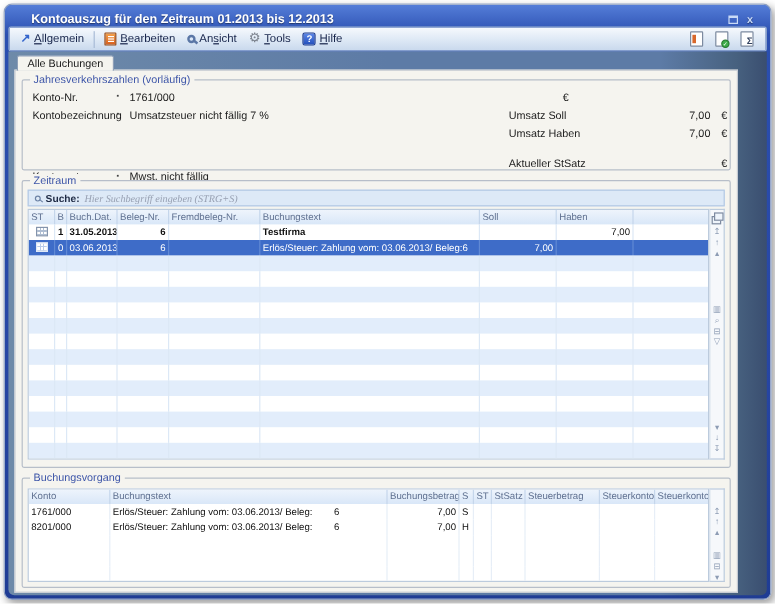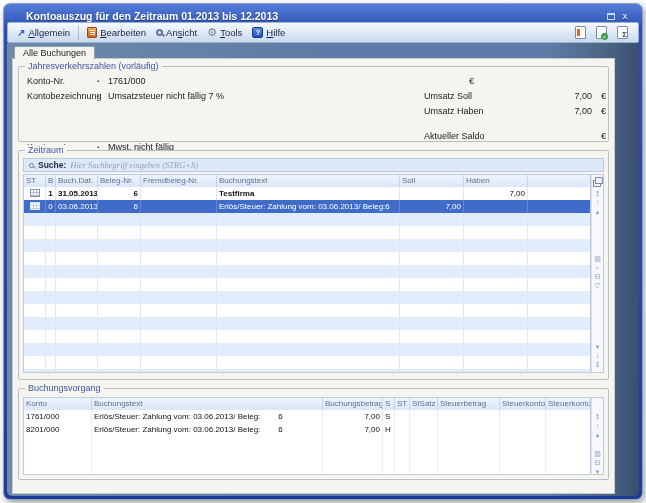--- a/index.html
+++ b/index.html
@@ -41,21 +41,21 @@
   .doc .sig{position:absolute;right:0px;bottom:-1px;font-size:8px;font-weight:bold;color:#31415f;line-height:8px}
 
   
   .form-body{flex:1;min-height:0;display:flex;flex-direction:column;
     background:linear-gradient(90deg,#6e8aa9 0%,#5d7ba6 50%,#5d7ba6 86%,#47617f 96%,#3a4e70 100%);
     padding:0 24px 2px 5px;border-radius:0 0 5px 5px;}
   .tabstrip{height:15px;display:flex;align-items:flex-end;padding-left:2px}
   .tab{background:#f5f4ef;border:1px solid #8e9fb8;border-bottom:none;border-radius:2px 2px 0 0;
     font-size:9px;color:#1c1c1c;padding:1px 8px;position:relative;top:1px}
   .page{flex:1;min-height:0;background:#f5f4ef;border:1px solid #c6cbd3;
-    padding:3px 5px 13px 5px;display:flex;flex-direction:column}
+    padding:3px 5px 3px 5px;display:flex;flex-direction:column}
 
   
   .groupbox{border:1px solid #b7bec9;border-radius:2px;position:relative;background:#f5f4ef}
   .gb-title{position:absolute;top:-6px;left:6px;background:#f5f4ef;padding:0 3px;font-size:9px;color:#3d55a8;line-height:11px}
 
   .gb1{height:76px;margin-top:4px;flex:none}
   .gb1 .fleft{position:absolute;left:8px;top:6px;width:340px}
   .frow{display:flex;align-items:center;height:15px;font-size:9px;color:#1c1c1c}
   .frow .flabel{width:70px}
   .frow .bullet{width:11px;color:#444;font-size:6px;text-align:left}
@@ -214,21 +214,21 @@
             <span class="rlabel">Umsatz Soll</span>
             <span class="rval">7,00</span>
             <span class="cur">€</span>
           </div>
           <div class="rrow">
             <span class="rlabel">Umsatz Haben</span>
             <span class="rval">7,00</span>
             <span class="cur">€</span>
           </div>
           <div class="rrow gap">
-            <span class="rlabel">Aktueller Saldo</span>
+            <span class="rlabel">Aktueller StSatz</span>
             <span class="rval"></span>
             <span class="cur">€</span>
           </div>
         </div>
       </div>
 
       <div class="groupbox gb2">
         <div class="gb-title">Zeitraum</div>
 
         <div class="search-row">

